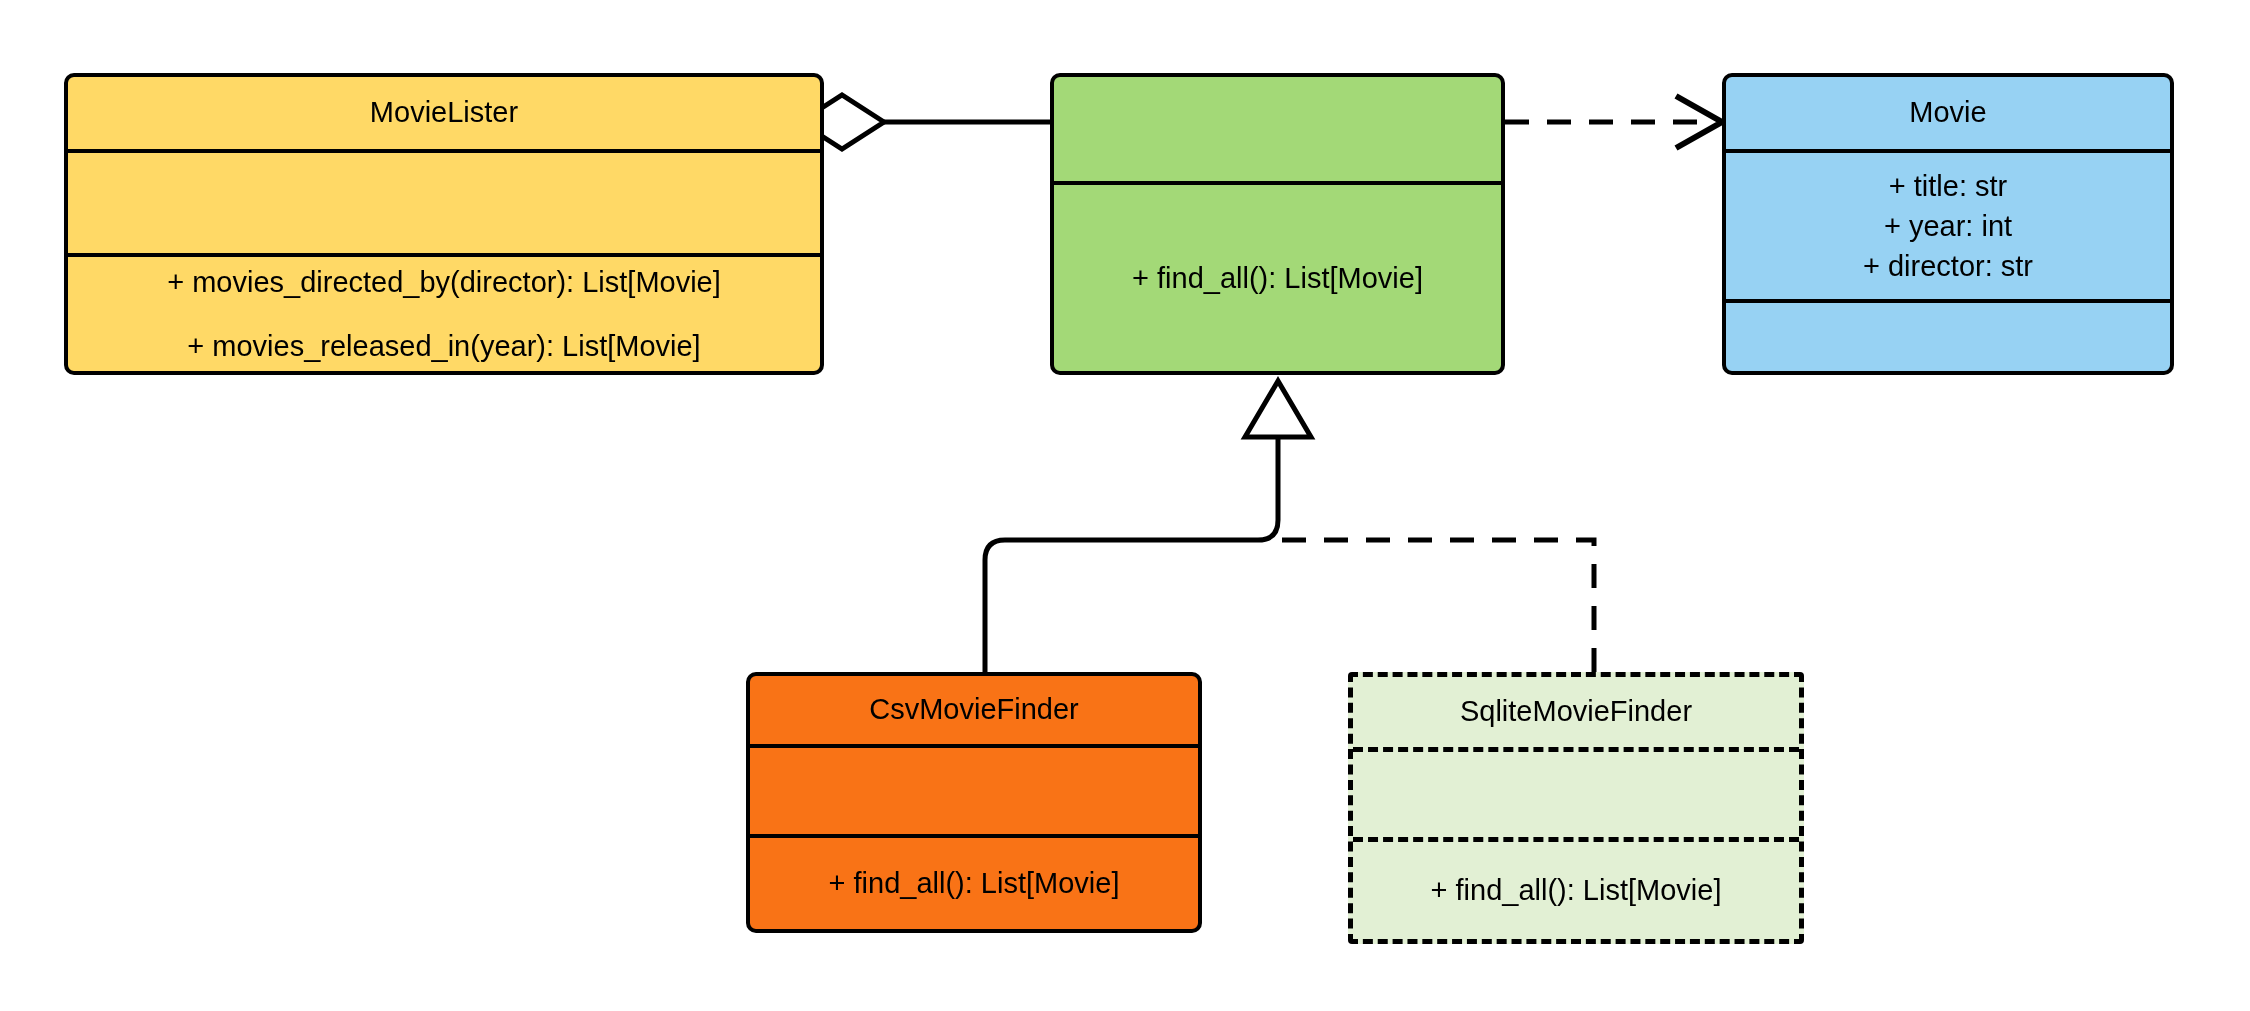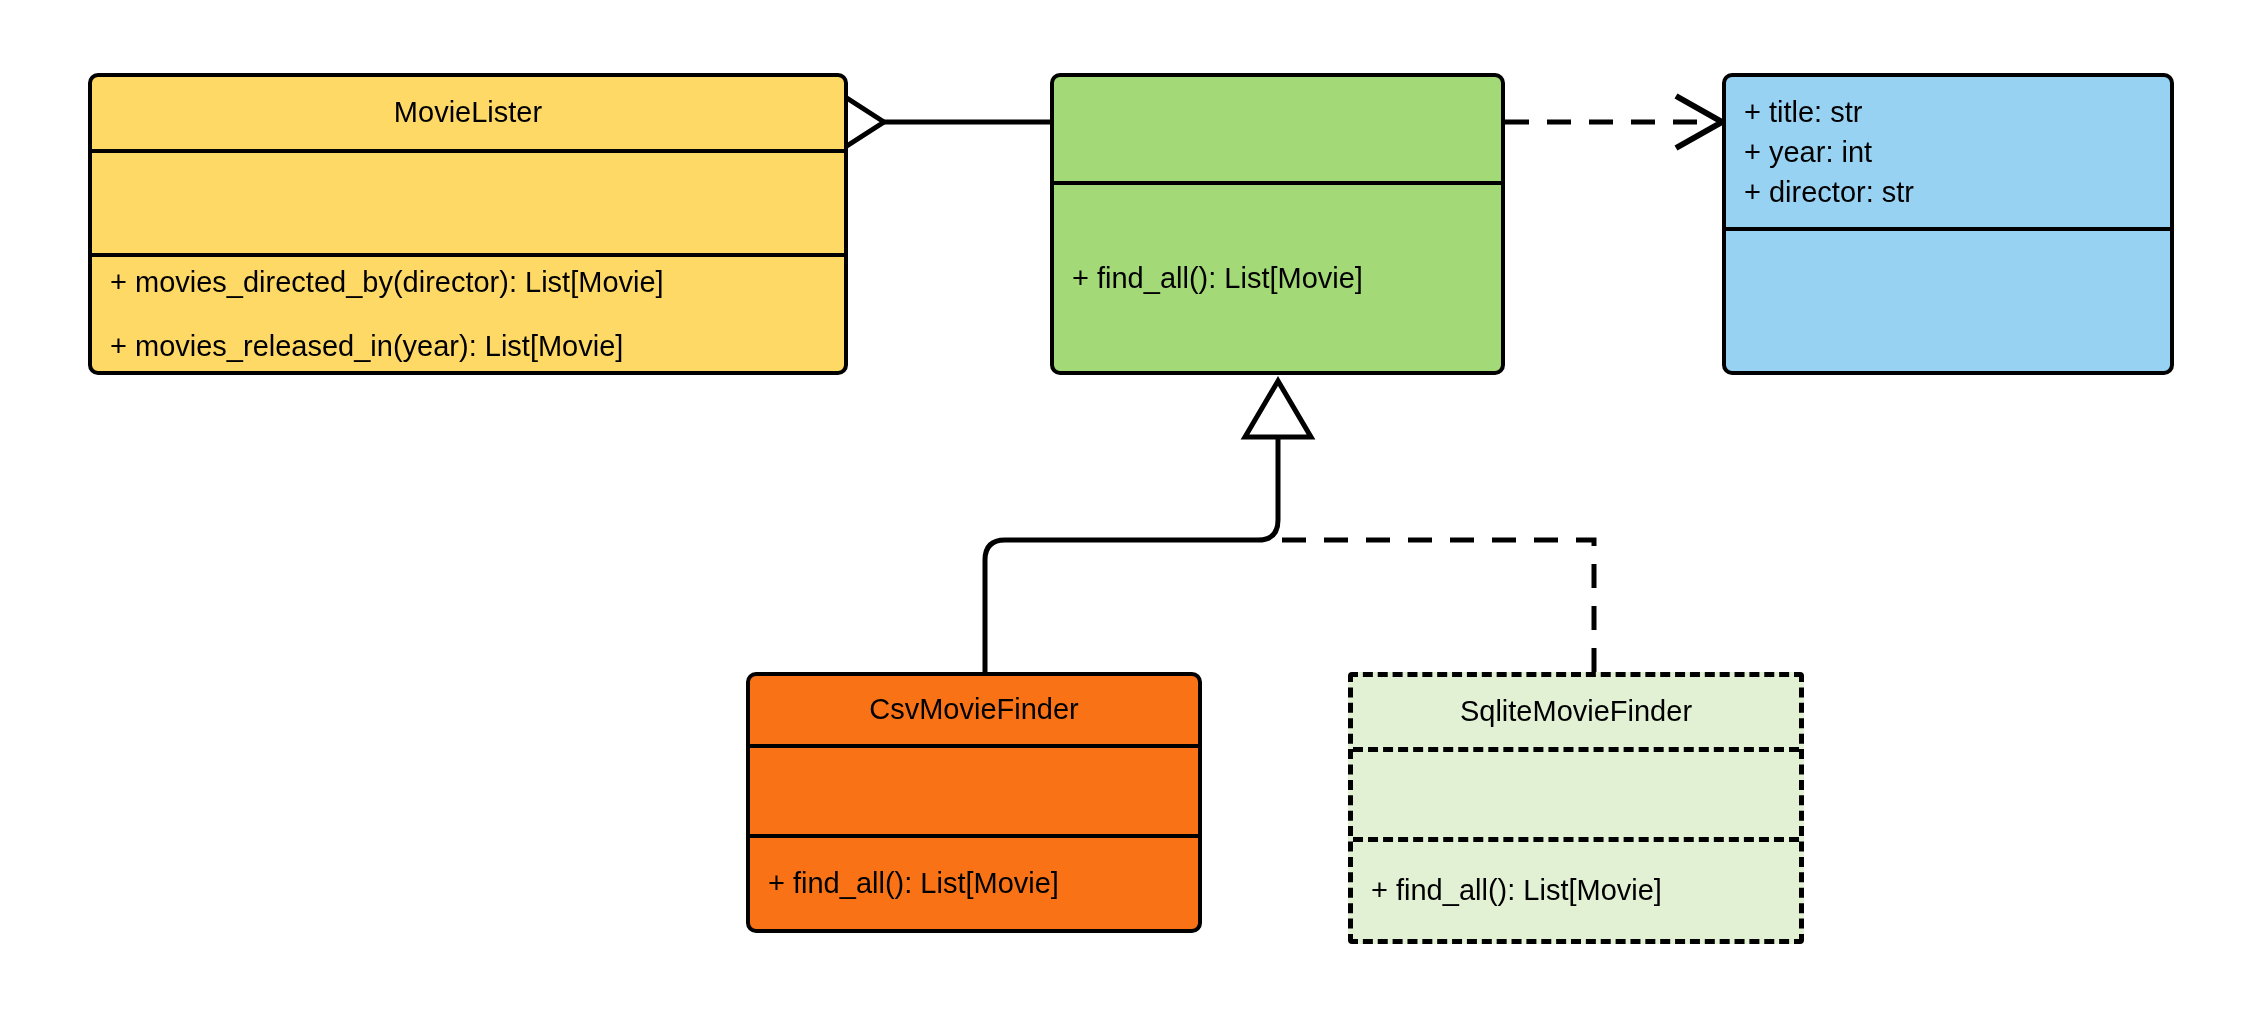--- a/index.html
+++ b/index.html
@@ -56,20 +56,21 @@
     color: #000000;
     line-height: 1.1;
     text-align: center;
     white-space: nowrap;
   }
   .member-list {
     padding: 0 18px;
     display: flex;
     flex-direction: column;
     justify-content: center;
+    align-items: center;
   }
   .member {
     font-size: 29px;
     color: #000000;
     line-height: 1.38;
     white-space: nowrap;
   }
   
   #connectors {
     position: absolute;
@@ -125,39 +126,42 @@
     <g>
       <path class="edge-solid" d="M 985 672 L 985 560 Q 985 540 1005 540 L 1258 540 Q 1278 540 1278 520 L 1278 417"></path>
       <polygon class="marker-shape" points="1278,381 1245,437 1311,437"></polygon>
     </g>
 
     <g>
       <path class="edge-dashed" d="M 1594 672 L 1594 540 L 1278 540"></path>
     </g>
   </svg>
 
-  <div class="uml-class" id="box-movie-lister" style="left:88px; top:73px; width:760px; height:302px; background:#FFD966;">
+  <div class="uml-class" id="box-movie-lister" style="left:64px; top:73px; width:760px; height:302px; background:#FFD966;">
     <div class="compartment cmp-name" style="height:72px;">
       <div class="class-title">MovieLister</div>
     </div>
     <div class="compartment" style="height:104px;"></div>
     <div class="compartment member-list" style="flex:1;gap:24px;">
       <div class="member">+ movies_directed_by(director): List[Movie]</div>
       <div class="member">+ movies_released_in(year): List[Movie]</div>
     </div>
   </div>
 
   <div class="uml-class" id="box-movie-finder" style="left:1050px; top:73px; width:455px; height:302px; background:#A3D977;">
     <div class="compartment" style="height:104px;"></div>
     <div class="compartment member-list" style="flex:1;">
       <div class="member">+ find_all(): List[Movie]</div>
     </div>
   </div>
 
   <div class="uml-class" id="box-movie" style="left:1722px; top:73px; width:452px; height:302px; background:#97D2F3;">
+    <div class="compartment cmp-name" style="height:72px;">
+      <div class="class-title">Movie</div>
+    </div>
     <div class="compartment member-list" style="height:150px;">
       <div class="member">+ title: str</div>
       <div class="member">+ year: int</div>
       <div class="member">+ director: str</div>
     </div>
     <div class="compartment" style="flex:1;"></div>
   </div>
 
   <div class="uml-class" id="box-csv-movie-finder" style="left:746px; top:672px; width:456px; height:261px; background:#f97316;">
     <div class="compartment cmp-name" style="height:68px;">

